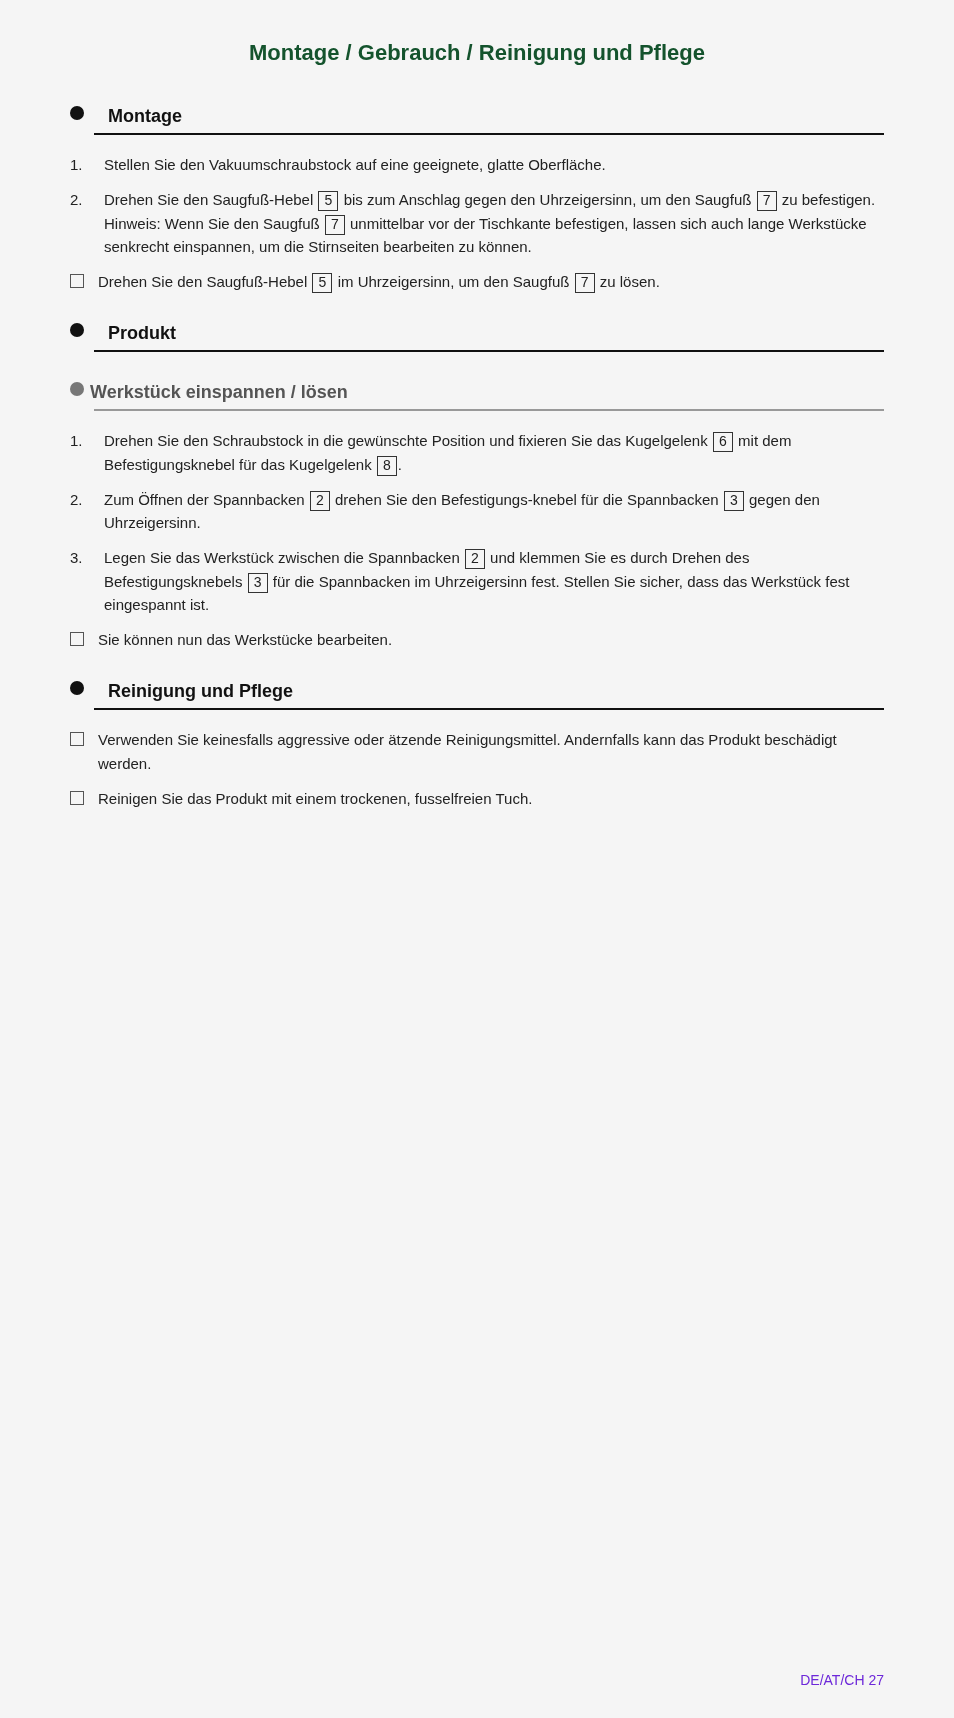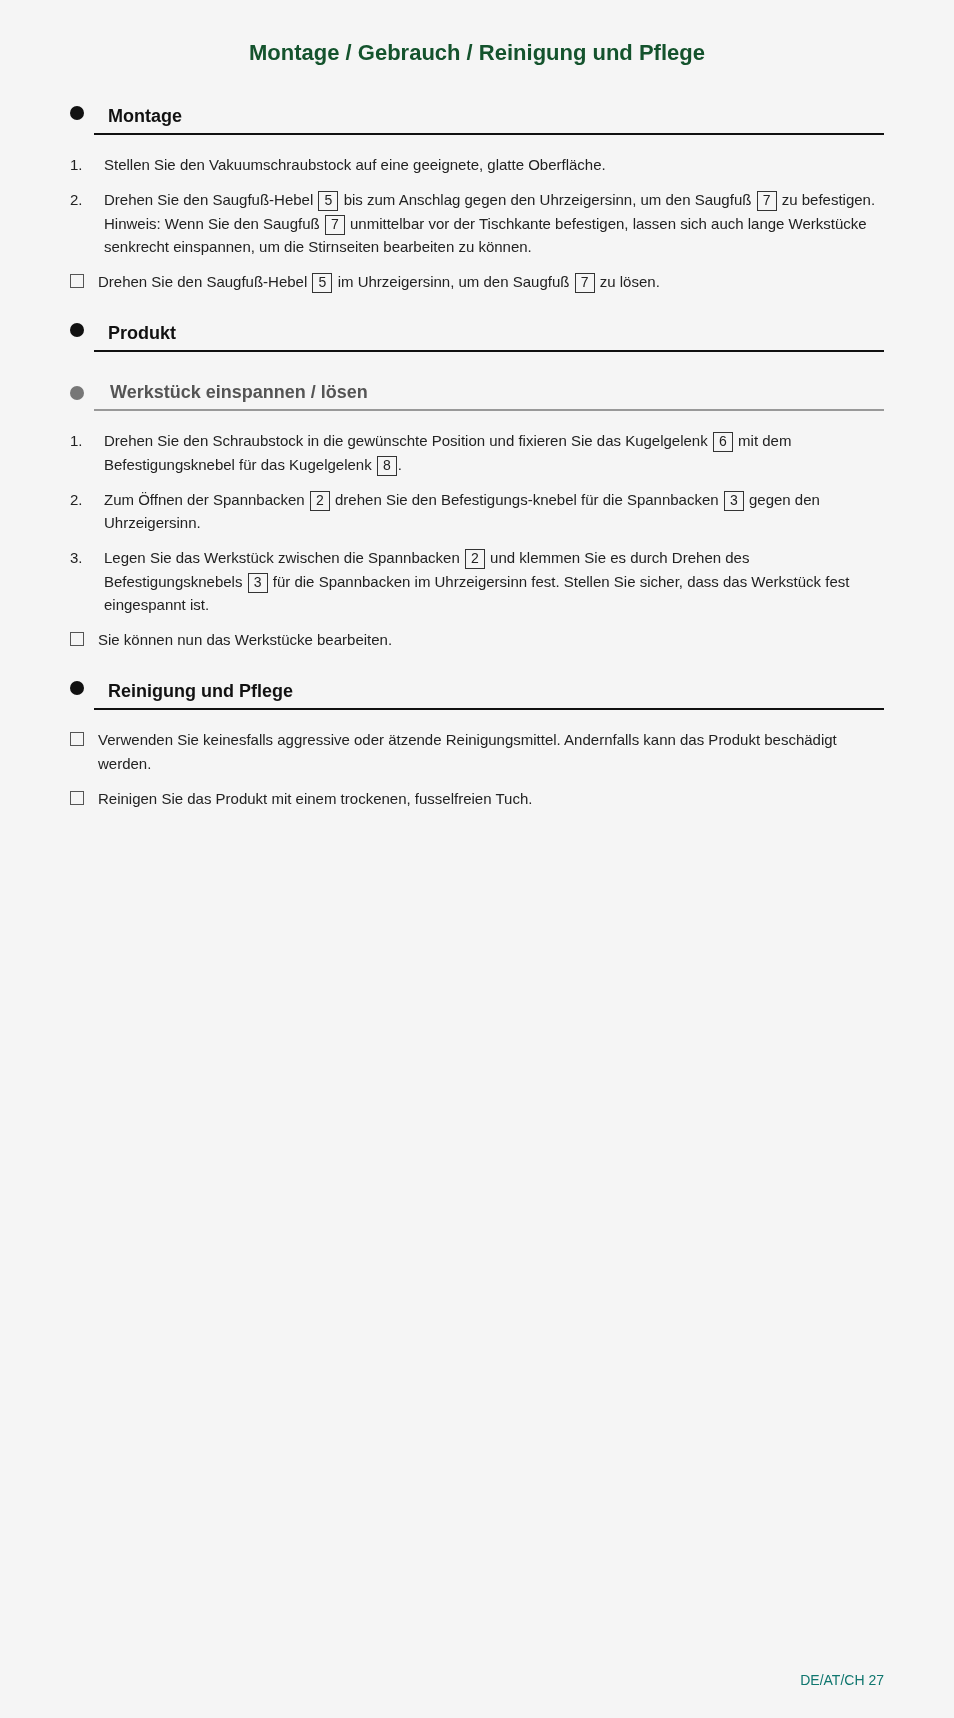--- a/index.html
+++ b/index.html
@@ -43,22 +43,22 @@
       align-items: flex-start;
       gap: 24px;
       font-size: 18px;
       font-weight: bold;
       color: #111;
       margin-bottom: 6px;
     }
 
     .section-title-light {
       display: flex;
-      align-items: center;
-      gap: 26px;
+      align-items: flex-start;
+      gap: 6px;
       font-size: 18px;
       font-weight: bold;
       color: #555;
       margin-bottom: 6px;
     }
 
     .bullet-circle {
       width: 14px;
       height: 14px;
       border-radius: 50%;
@@ -137,21 +137,21 @@
 
     .bold-text {
       font-weight: normal;
     }
 
     .page-footer {
       position: absolute;
       bottom: 30px;
       right: 70px;
       font-size: 14px;
-      color: #0f766e;
+      color: #6d28d9;
     }
   </style>
 </head>
 <body>
 
 <div class="page">
 
   <div class="page-header">Montage / Gebrauch / Reinigung und Pflege</div>
 
   <div class="section">

